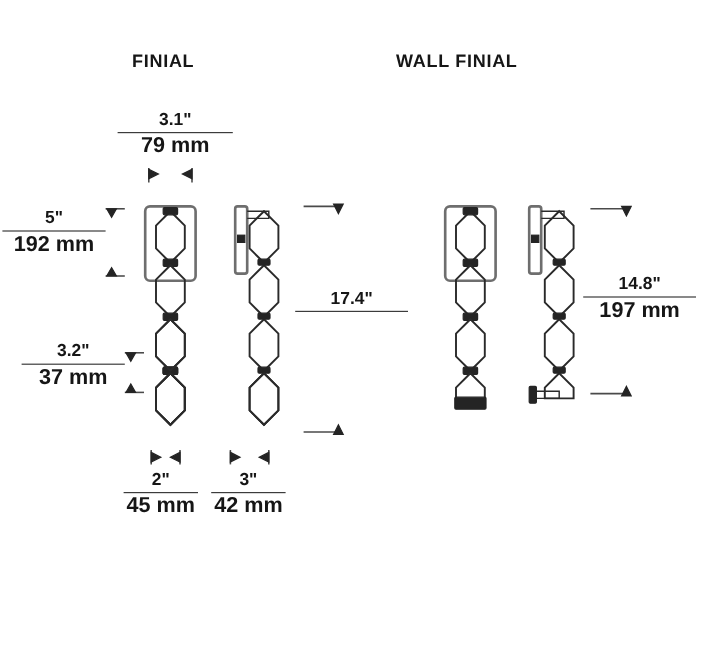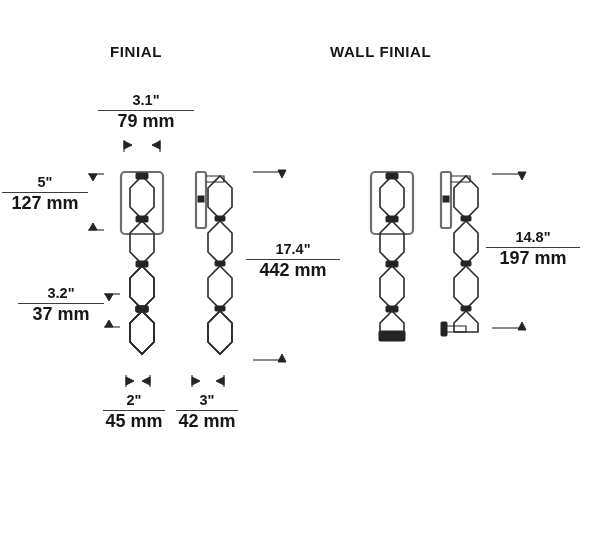--- a/index.html
+++ b/index.html
@@ -77,31 +77,30 @@
 
   <div class="view-title" id="title-anchor">WALL FINIAL</div>
 
   <div class="dim" id="dim-width-top">
     <span class="imperial">3.1"</span>
     <span class="metric">79 mm</span>
   </div>
 
   <div class="dim" id="dim-height-left">
     <span class="imperial">5"</span>
-    <span class="metric">127 mm</span>
+    <span class="metric">192 mm</span>
   </div>
 
   <div class="dim" id="dim-crystal">
     <span class="imperial">3.2"</span>
     <span class="metric">37 mm</span>
   </div>
 
   <div class="dim" id="dim-total-mid">
     <span class="imperial">17.4"</span>
-    <span class="metric">442 mm</span>
   </div>
 
   <div class="dim" id="dim-depth-a">
     <span class="imperial">2"</span>
     <span class="metric">45 mm</span>
   </div>
 
   <div class="dim" id="dim-depth-b">
     <span class="imperial">3"</span>
     <span class="metric">42 mm</span>

